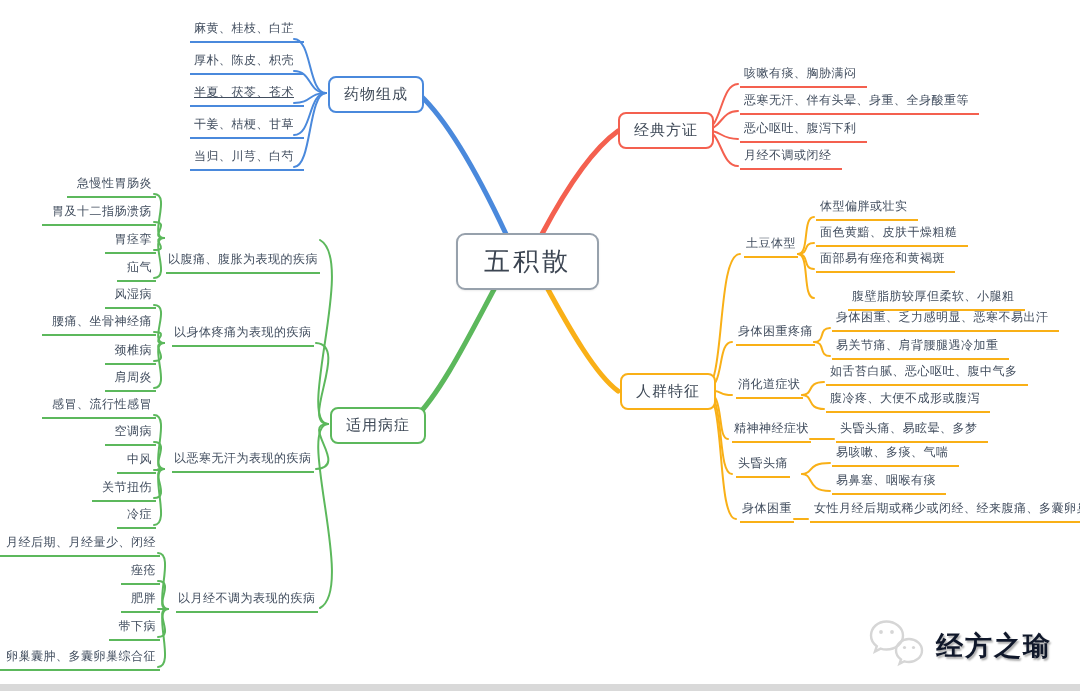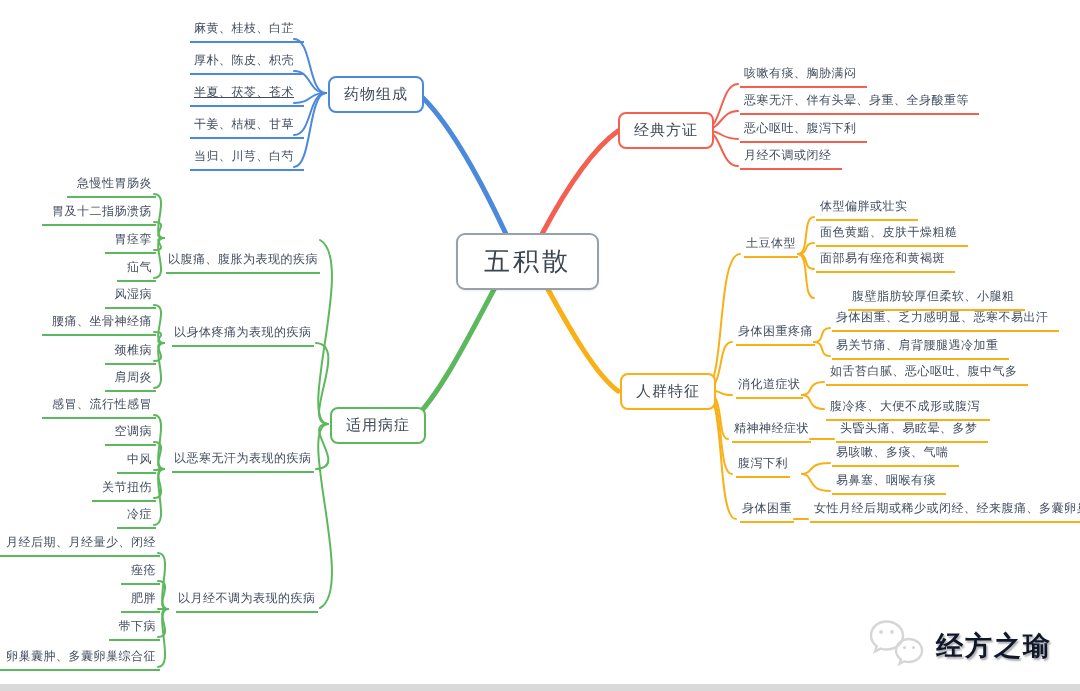--- a/index.html
+++ b/index.html
@@ -154,33 +154,33 @@
   <div class="leaf leaf-rt u-green" style="right:920px;top:534px;">月经后期、月经量少、闭经</div>
   <div class="leaf leaf-rt u-green" style="right:920px;top:562px;">痤疮</div>
   <div class="leaf leaf-rt u-green" style="right:920px;top:590px;">肥胖</div>
   <div class="leaf leaf-rt u-green" style="right:920px;top:618px;">带下病</div>
   <div class="leaf leaf-rt u-green" style="right:920px;top:648px;">卵巢囊肿、多囊卵巢综合征</div>
 
   <div class="glabel u-yellow" style="left:744px;top:235px;">土豆体型</div>
   <div class="glabel u-yellow" style="left:736px;top:323px;">身体困重疼痛</div>
   <div class="glabel u-yellow" style="left:736px;top:376px;">消化道症状</div>
   <div class="glabel u-yellow" style="left:732px;top:420px;">精神神经症状</div>
-  <div class="glabel u-yellow" style="left:736px;top:455px;">腹泻下利</div>
+  <div class="glabel u-yellow" style="left:736px;top:455px;">头昏头痛</div>
   <div class="glabel u-yellow" style="left:740px;top:500px;">身体困重</div>
 
   <div class="leaf u-yellow" style="left:816px;top:198px;">体型偏胖或壮实</div>
   <div class="leaf u-yellow" style="left:816px;top:224px;">面色黄黯、皮肤干燥粗糙</div>
   <div class="leaf u-yellow" style="left:816px;top:250px;">面部易有痤疮和黄褐斑</div>
   <div class="leaf u-yellow" style="left:816px;top:288px;margin-left:32px;">腹壁脂肪较厚但柔软、小腿粗</div>
 
   <div class="leaf u-yellow" style="left:832px;top:309px;">身体困重、乏力感明显、恶寒不易出汗</div>
   <div class="leaf u-yellow" style="left:832px;top:337px;">易关节痛、肩背腰腿遇冷加重</div>
 
   <div class="leaf u-yellow" style="left:826px;top:363px;">如舌苔白腻、恶心呕吐、腹中气多</div>
-  <div class="leaf u-yellow" style="left:826px;top:390px;margin-top:8px;">腹冷疼、大便不成形或腹泻</div>
+  <div class="leaf u-yellow" style="left:826px;top:390px;">腹冷疼、大便不成形或腹泻</div>
 
   <div class="leaf u-yellow" style="left:836px;top:420px;">头昏头痛、易眩晕、多梦</div>
 
   <div class="leaf u-yellow" style="left:832px;top:444px;">易咳嗽、多痰、气喘</div>
   <div class="leaf u-yellow" style="left:832px;top:472px;">易鼻塞、咽喉有痰</div>
 
   <div class="leaf u-yellow" style="left:810px;top:500px;">女性月经后期或稀少或闭经、经来腹痛、多囊卵巢多见</div>
 
   <div class="watermark">
     <span>

